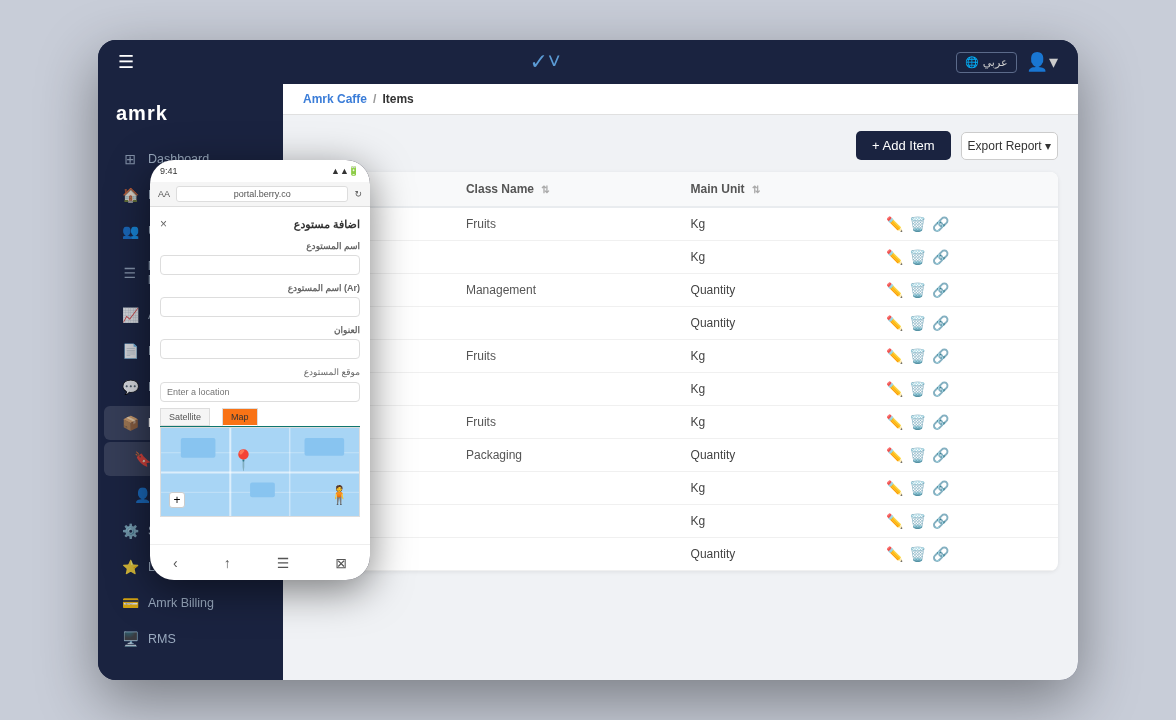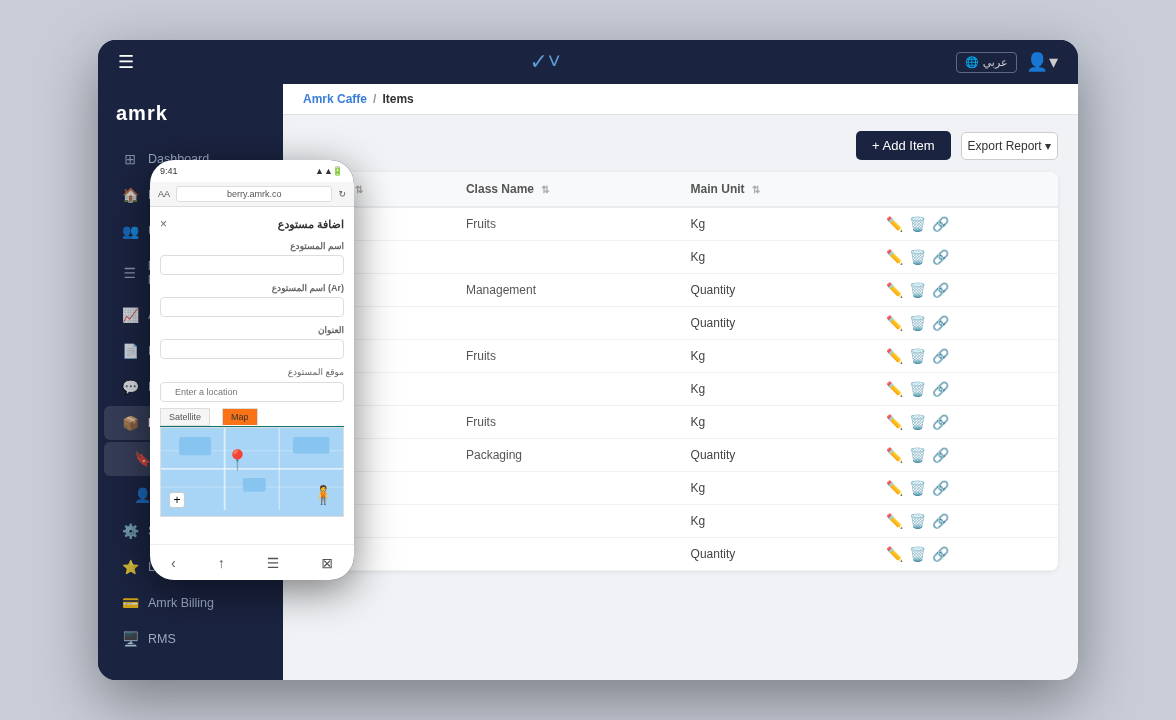--- a/index.html
+++ b/index.html
@@ -227,21 +227,21 @@
     }
     .icon-edit { color: #28a745; font-size: 14px; cursor: pointer; }
     .icon-delete { color: #dc3545; font-size: 14px; cursor: pointer; }
     .icon-move { color: #17a2b8; font-size: 14px; cursor: pointer; }
 
     
     .phone-overlay {
       position: absolute;
       left: 52px;
       top: 120px;
-      width: 204px;
+      width: 220px;
       height: 420px;
       background: #1a1a2e;
       border-radius: 24px;
       box-shadow: 0 10px 40px rgba(0,0,0,0.5);
       display: flex;
       flex-direction: column;
       overflow: hidden;
       z-index: 10;
     }
     .phone-status-bar {
@@ -319,21 +319,21 @@
     .map-section-label {
       font-size: 9px;
       color: #666;
       text-align: right;
       margin-bottom: 4px;
     }
     .map-location-input {
       width: 100%;
       border: 1px solid #ddd;
       border-radius: 4px;
-      padding: 4px 14px;
+      padding: 4px 6px;
       font-size: 9px;
       margin-bottom: 6px;
       color: #aaa;
     }
     .map-tabs {
       display: flex;
       gap: 12px;
       margin-bottom: 0;
       border-bottom: 1px solid #0f766e;
     }
@@ -658,21 +658,21 @@
 
   <div class="phone-overlay">
 
     <div class="phone-status-bar">
       <span>9:41</span>
       <span>▲▲🔋</span>
     </div>
 
     <div class="phone-url-bar">
       <span>AA</span>
-      <span class="url-text">berry.amrk.co</span>
+      <span class="url-text">portal.berry.co</span>
       <span>↻</span>
     </div>
 
     <div class="phone-modal-content">
       <div class="modal-header">
         <span class="modal-close">×</span>
         <span class="modal-title">اضافة مستودع</span>
       </div>
 
       <span class="modal-field-label">اسم المستودع</span>

